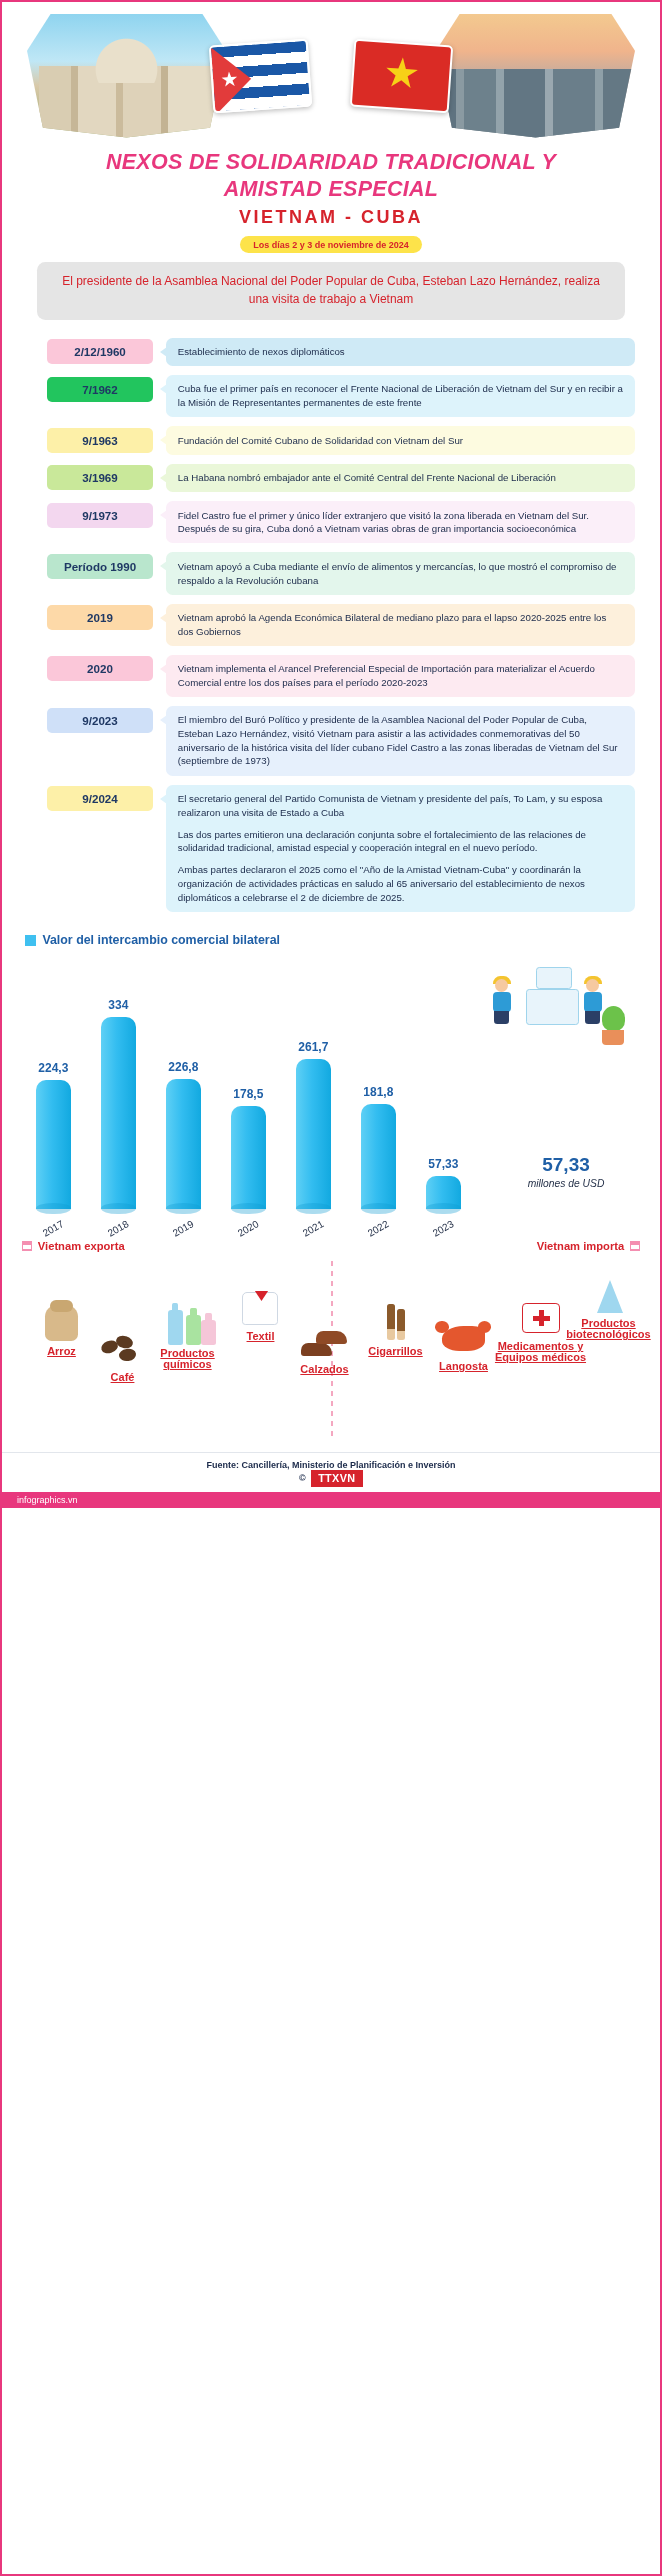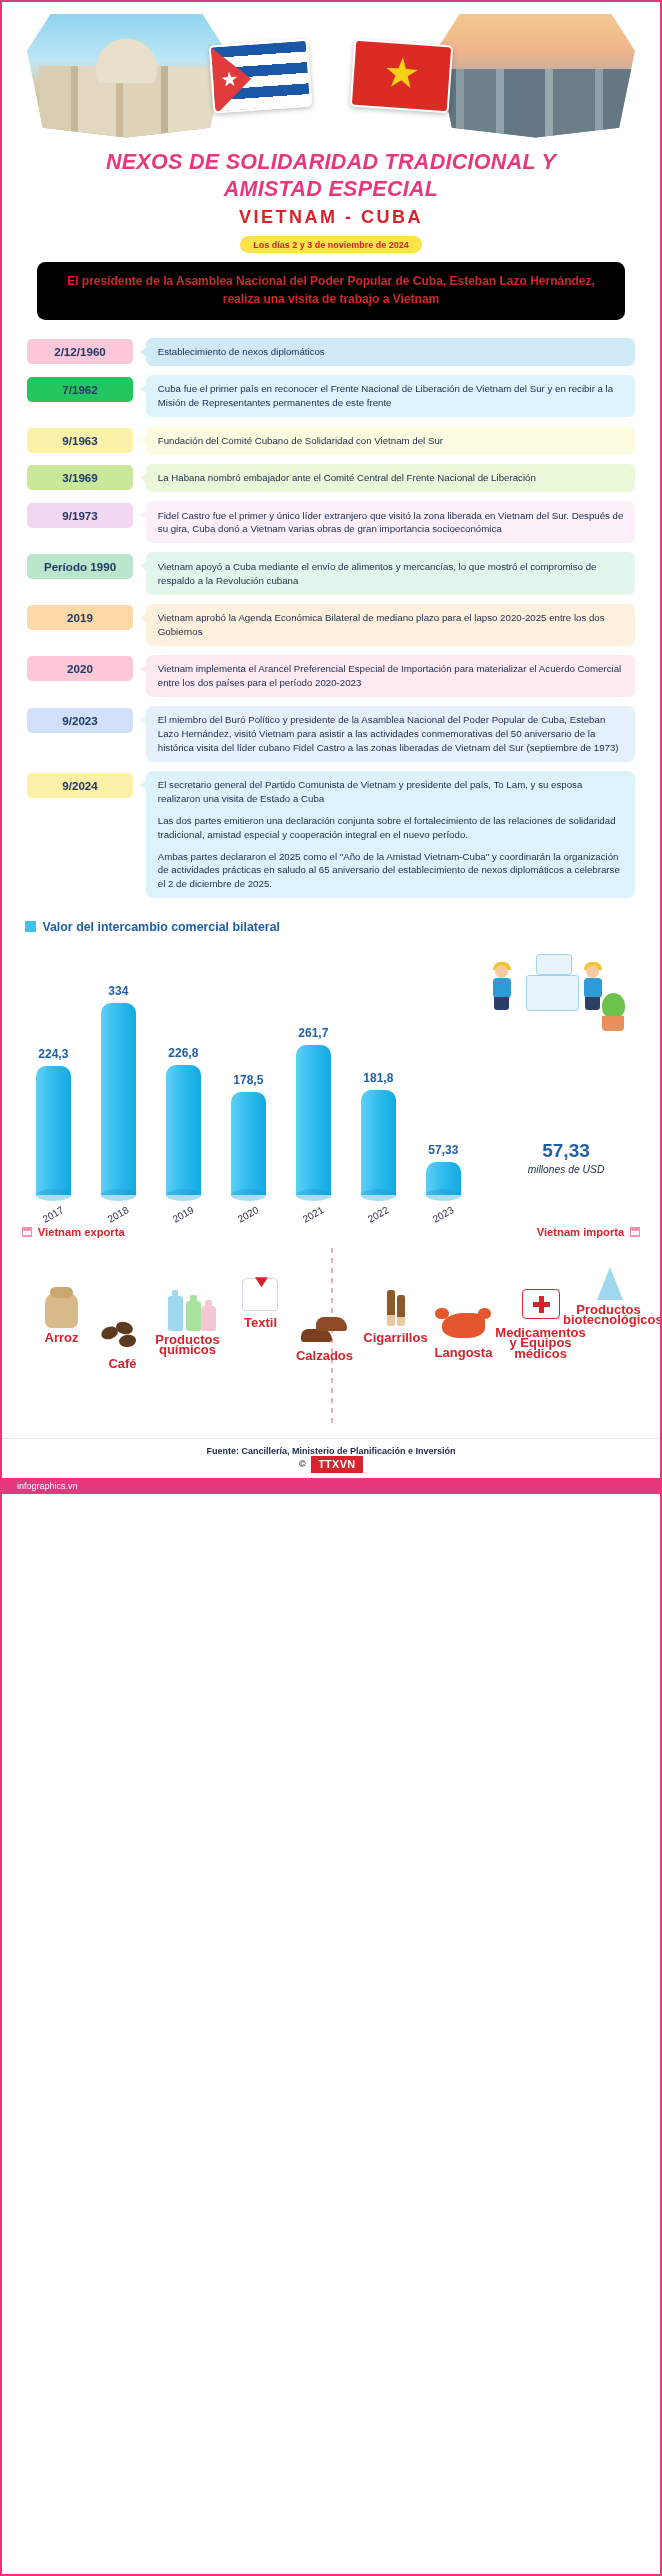--- a/index.html
+++ b/index.html
@@ -140,27 +140,27 @@
     color: #d6232c;
     font-size: 9px;
     font-weight: bold;
     padding: 3.3px 13.2px;
     border-radius: 9px;
   }
 
   
   .subtitle-box {
     margin: 11.6px 35px 0 35px;
-    background: #000000;
+    background: #e5e5e5;
     border-radius: 8.3px;
     padding: 11.6px 21.5px;
     text-align: center;
     color: #d6232c;
     font-size: 12px;
-    font-weight: bold;
+    font-weight: normal;
     line-height: 17.4px;
   }
 
   
   .timeline {
     margin: 18px 25px 0 25px;
     position: relative;
   }
   .tl-row {
     display: flex;
@@ -174,20 +174,21 @@
     min-height: 25px;
     border-radius: 5px;
     display: flex;
     align-items: center;
     justify-content: center;
     font-size: 11.6px;
     font-weight: bold;
     color: #1f3864;
     padding: 4.1px 3.3px;
     margin-top: 1.7px;
+    margin-left: 20px;
   }
   .tl-body {
     flex: 1;
     border-radius: 6.6px;
     padding: 7.4px 11.6px;
     font-size: 9.7px;
     line-height: 13.7px;
     color: #1b2a4a;
     margin-left: 13.2px;
     position: relative;
@@ -393,24 +394,25 @@
     width: 79px;
     text-align: center;
   }
   .good .art {
     height: 48px;
     position: relative;
     margin: 0 auto 3.3px auto;
     width: 53px;
   }
   .good .cap {
-    font-size: 13px;
+    font-size: 11px;
     font-weight: bold;
     color: #d6232c;
     line-height: 10.8px;
+    text-decoration: underline;
   }
   .sack {
     position: absolute; left: 10px; bottom: 1.7px;
     width: 33px; height: 36px;
     background: #d8b98a;
     border-radius: 11.6px 11.6px 6.6px 6.6px;
   }
   .sack::before {
     content: ""; position: absolute; left: 5px; top: -5px;
     width: 23px; height: 11.6px; background: #c9a771; border-radius: 6.6px;

